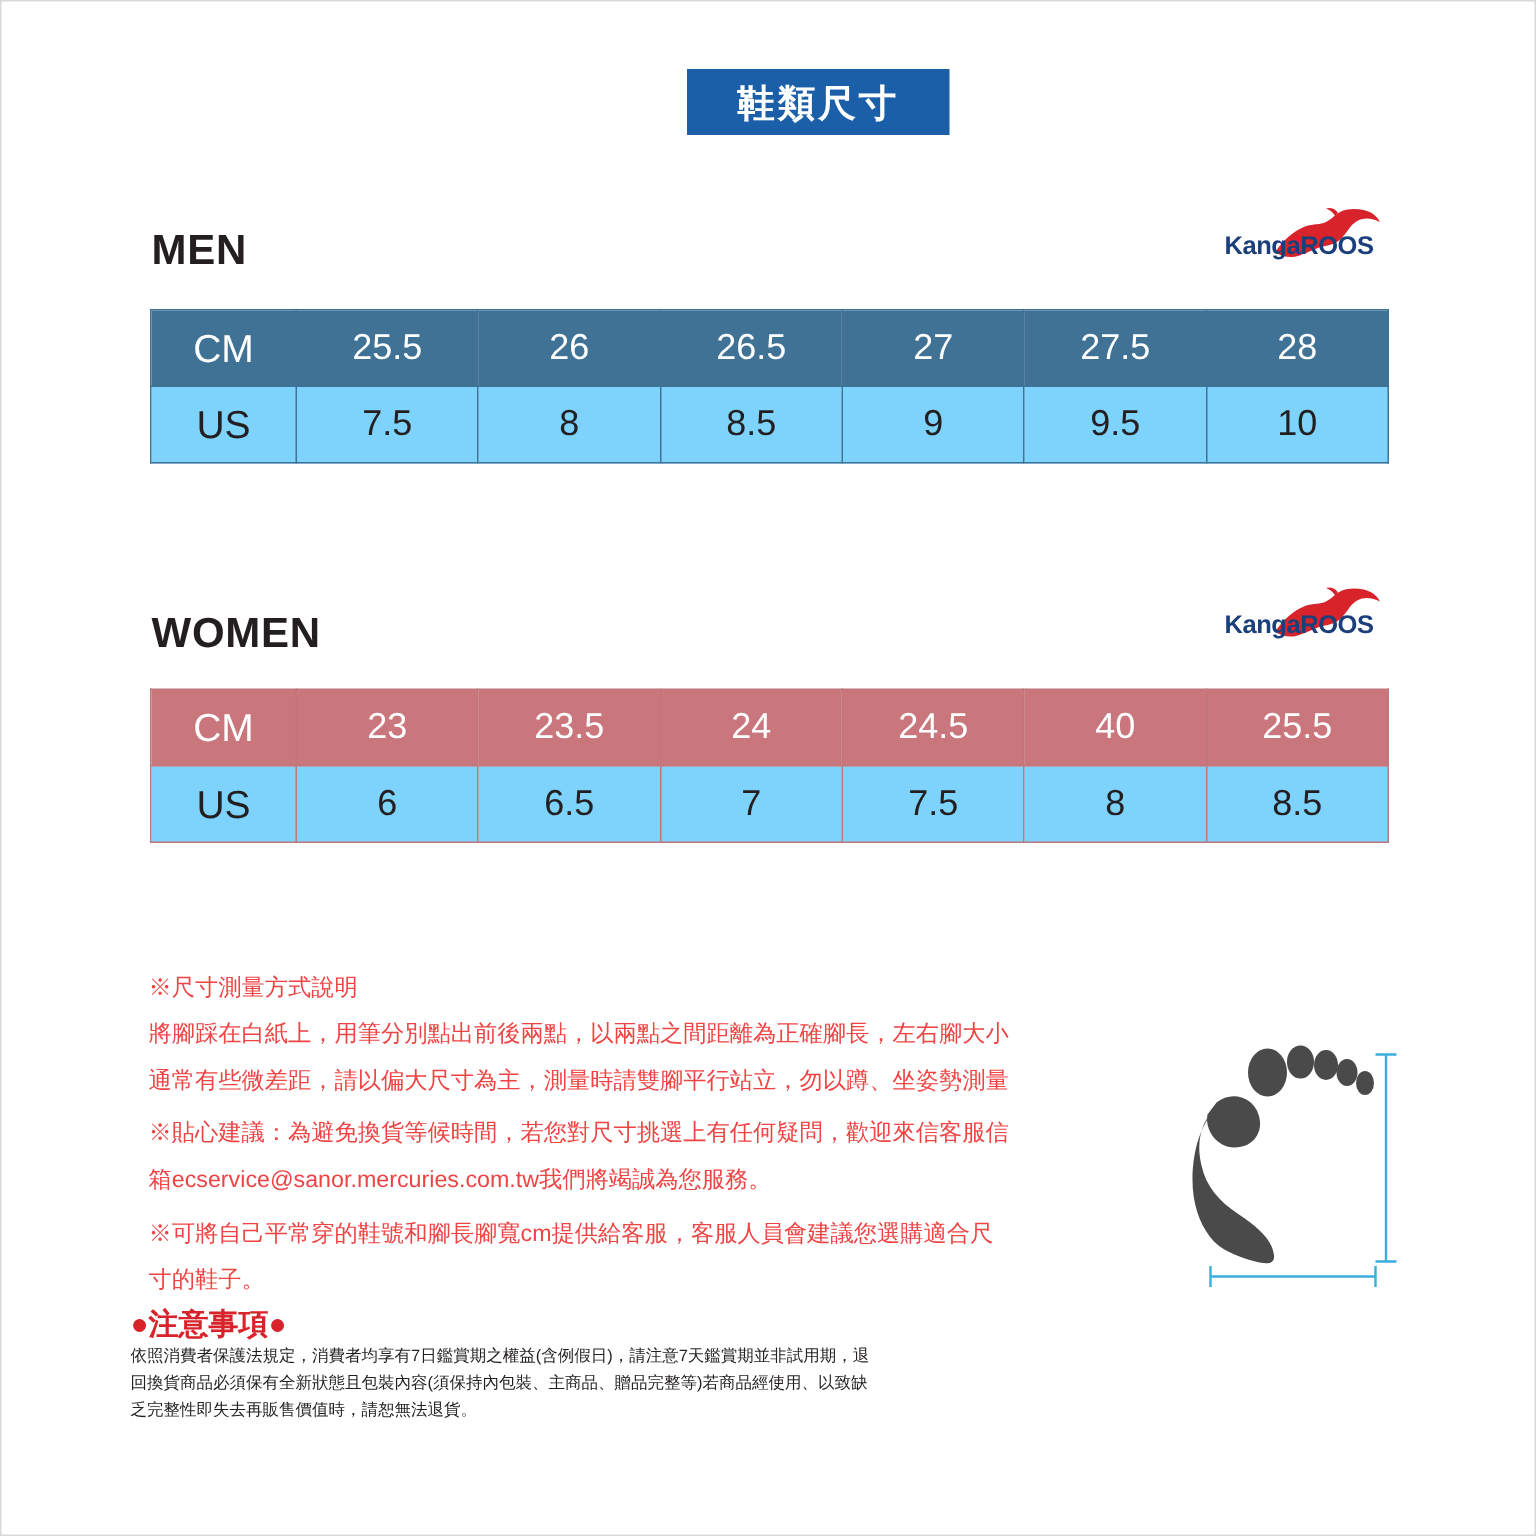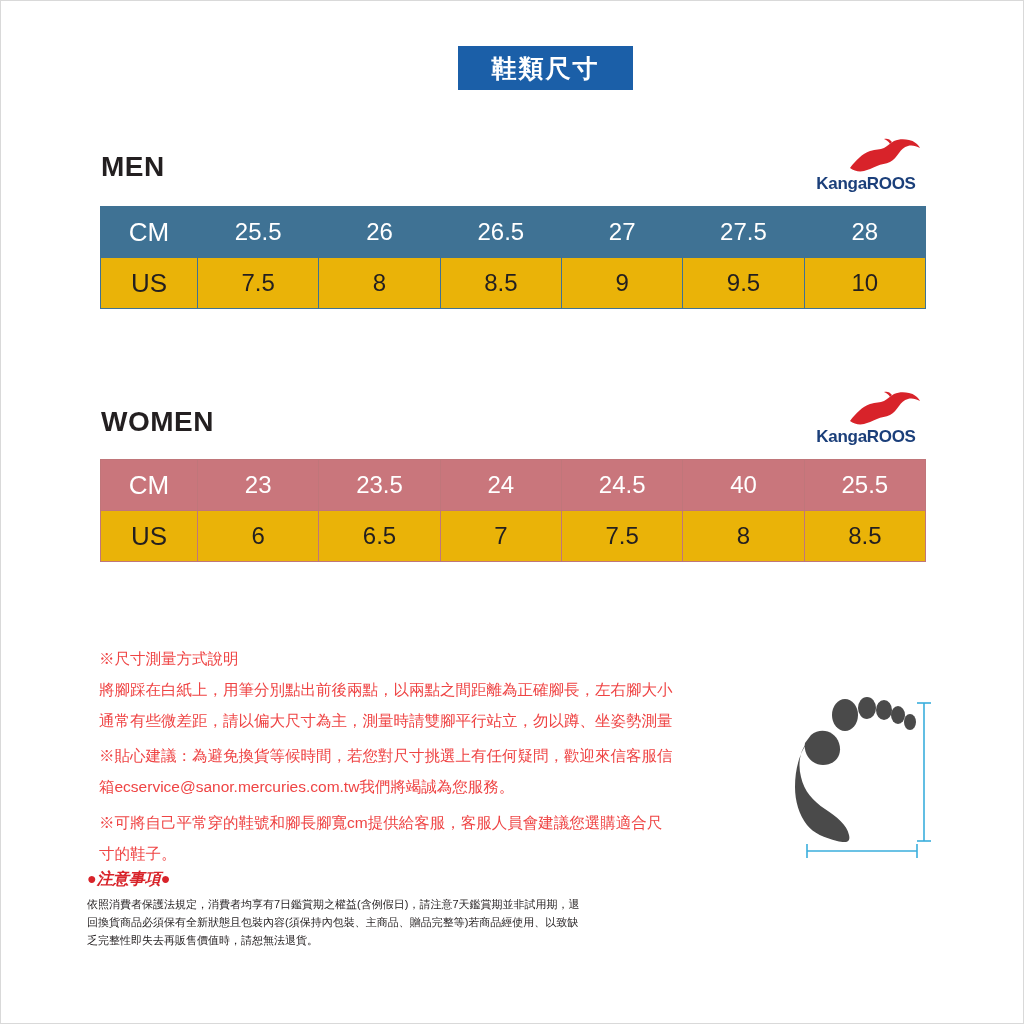--- a/index.html
+++ b/index.html
@@ -72,21 +72,20 @@
   .logo .brand {
     position: absolute;
     left: 0;
     top: 16px;
     width: 120px;
     text-align: center;
     font-size: 17px;
     font-weight: bold;
     color: #1b3f7a;
     letter-spacing: -0.3px;
-    margin-top: 20px;
   }
 
   
   .size-table {
     position: absolute;
     border-collapse: collapse;
     table-layout: fixed;
   }
   #men-table { left: 99px; top: 205px; width: 826px; }
   #women-table { left: 99px; top: 458px; width: 826px; }
@@ -107,21 +106,21 @@
     font-weight: normal;
   }
   #men-table tr.head td { background: #3f7294; }
   #women-table tr.head td { background: #c9767c; }
 
   .size-table tr.head td.rowlabel,
   .size-table tr.body td.rowlabel {
     font-size: 26px;
   }
   .size-table tr.body td {
-    background: #eab308;
+    background: #7dd3fc;
     color: #231f20;
   }
   .size-table td.rowlabel { width: 96px; }
 
   
   .notes {
     position: absolute;
     left: 86px;
     top: 645px;
     width: 710px;
@@ -130,24 +129,23 @@
     color: #ef4444;
     margin-left: 12px;
   }
   .notes p { margin: 0 0 6px 0; }
   .notes .tight { margin-bottom: 10px; }
 
   .warn-title {
     position: absolute;
     left: 86px;
     top: 868px;
-    font-size: 16px;
+    font-size: 20px;
     font-weight: bold;
     color: #d8232a;
-    font-style: italic;
   }
   .warn-body {
     position: absolute;
     left: 86px;
     top: 895px;
     width: 860px;
     font-size: 11px;
     line-height: 1.62;
     color: #231f20;
   }

